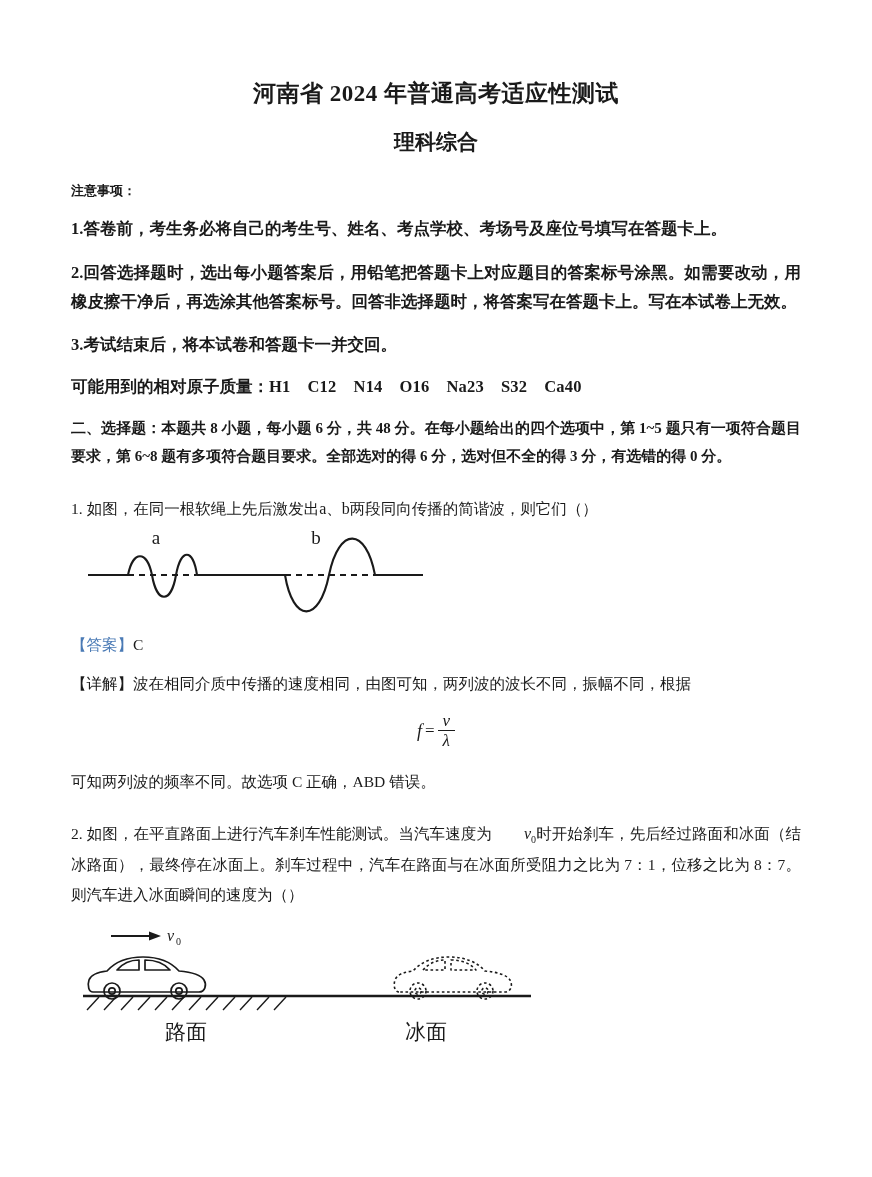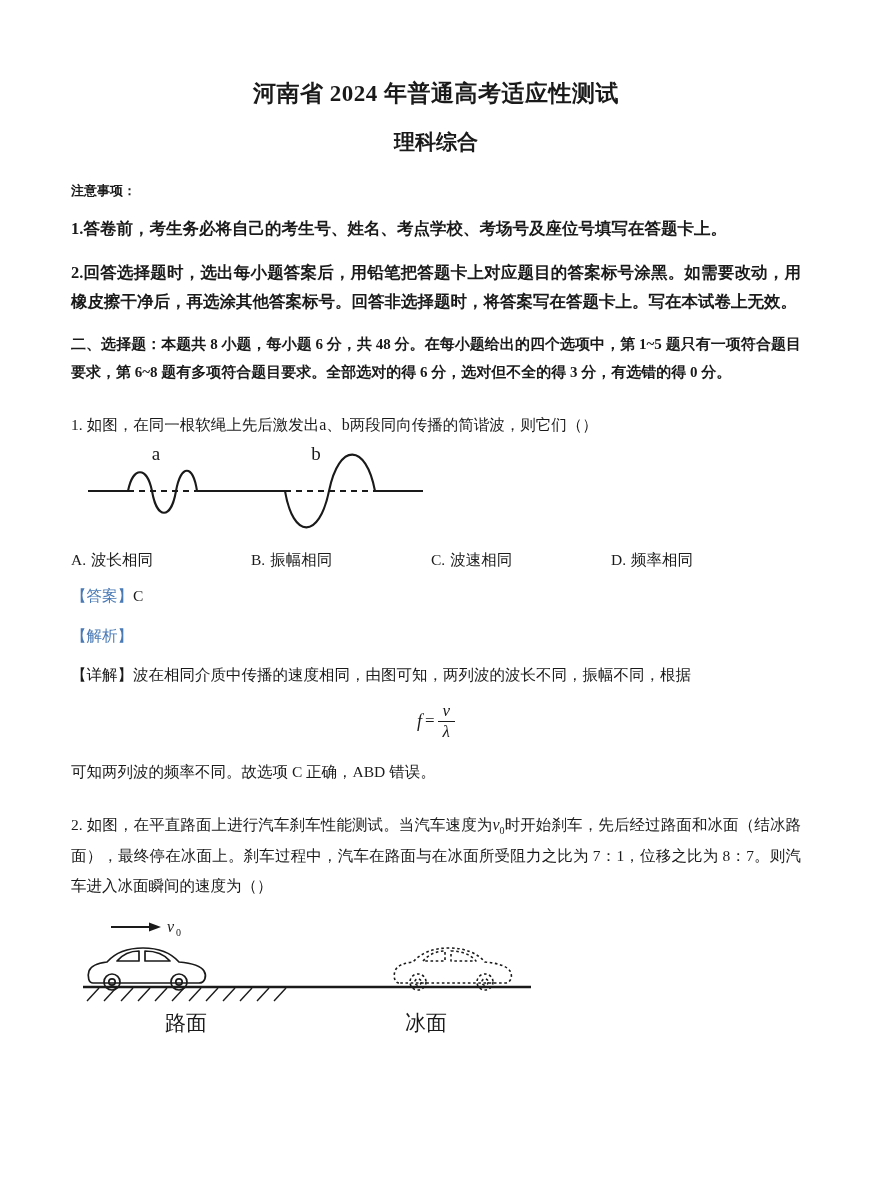--- a/index.html
+++ b/index.html
@@ -88,20 +88,21 @@
     line-height: 1.95;
     margin-top: 22px;
     text-align: justify;
     text-justify: inter-ideograph;
   }
   .question .qnum { margin-right: 4px; }
   .inline-var {
     font-family: "Liberation Serif", serif;
     font-style: italic;
     font-size: 16px;
+    padding-left: 32px;
   }
   .inline-var sub {
     font-size: 10px;
     font-style: normal;
   }
   .mono-label {
     font-family: "Liberation Serif", serif;
     font-size: 16px;
   }
 
@@ -175,21 +176,25 @@
 
 <div class="page">
  <div class="content">
 
   <div class="doc-title">河南省 2024 年普通高考适应性测试</div>
   <div class="doc-subtitle">理科综合</div>
 
   <div class="notice-heading">注意事项：</div>
   <div class="notice-item">1.答卷前，考生务必将自己的考生号、姓名、考点学校、考场号及座位号填写在答题卡上。</div>
   <div class="notice-item">2.回答选择题时，选出每小题答案后，用铅笔把答题卡上对应题目的答案标号涂黑。如需要改动，用橡皮擦干净后，再选涂其他答案标号。回答非选择题时，将答案写在答题卡上。写在本试卷上无效。</div>
-
+  <div class="notice-item">3.考试结束后，将本试卷和答题卡一并交回。</div>
+
+  <div class="atomic-line">
+    <span>可能用到的相对原子质量：</span><span class="masses"><span>H1</span><span>C12</span><span>N14</span><span>O16</span><span>Na23</span><span>S32</span><span>Ca40</span></span>
+  </div>
 
   <div class="section-intro">二、选择题：本题共 8 小题，每小题 6 分，共 48 分。在每小题给出的四个选项中，第 1~5 题只有一项符合题目要求，第 6~8 题有多项符合题目要求。全部选对的得 6 分，选对但不全的得 3 分，有选错的得 0 分。</div>
 
   <div class="question">
     <span class="qnum">1.</span><span>如图，在同一根软绳上先后激发出</span><span class="mono-label">a</span><span>、</span><span class="mono-label">b</span><span>两段同向传播的简谐波，则它们（</span><span>）</span>
   </div>
 
   <div class="figure-wave">
     <svg width="730" height="92" viewBox="0 0 730 92">
 
@@ -205,32 +210,23 @@
 
       <path d="M 214 47 C 222 95, 248 96, 258 47 C 268 -2, 295 -1, 304 47" stroke="#1a1a1a" stroke-width="2.1" fill="none" stroke-linecap="round"></path>
 
       <path d="M 304 47 L 352 47" stroke="#1a1a1a" stroke-width="1.9" fill="none"></path>
 
       <text x="85" y="16" font-family="Liberation Serif, serif" font-size="19" fill="#1a1a1a" text-anchor="middle">a</text>
       <text x="245" y="16" font-family="Liberation Serif, serif" font-size="19" fill="#1a1a1a" text-anchor="middle">b</text>
     </svg>
   </div>
 
-  <div class="options">
-    <div class="opt"><span class="opt-key">A.</span><span>波长相同</span></div>
-    <div class="opt"><span class="opt-key">B.</span><span>振幅相同</span></div>
-    <div class="opt"><span class="opt-key">C.</span><span>波速相同</span></div>
-    <div class="opt"><span class="opt-key">D.</span><span>频率相同</span></div>
-  </div>
 
   <div class="ans-line">
     <span class="tag-blue">【答案】</span><span>C</span>
-  </div>
-  <div class="ana-line">
-    <span class="tag-blue">【解析】</span>
   </div>
   <div class="detail-line">
     <span>【详解】</span><span>波在相同介质中传播的速度相同，由图可知，两列波的波长不同，振幅不同，根据</span>
   </div>
 
   <div class="formula-block">
     <span class="eq-f">f</span><span class="eq-sign">=</span><span class="frac"><span class="num">v</span><span class="den">λ</span></span>
   </div>
 
   <div class="concl-line">可知两列波的频率不同。故选项 C 正确，ABD 错误。</div>

